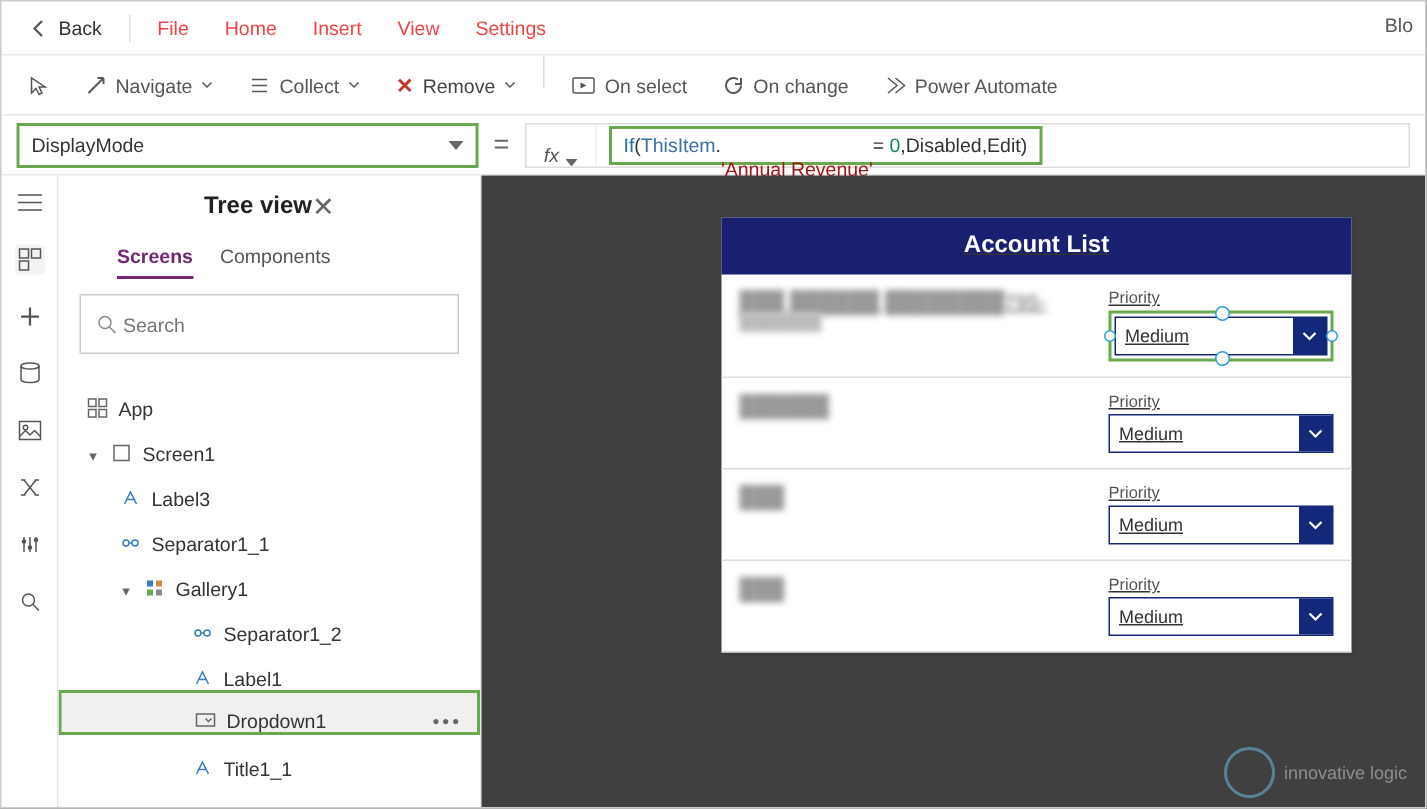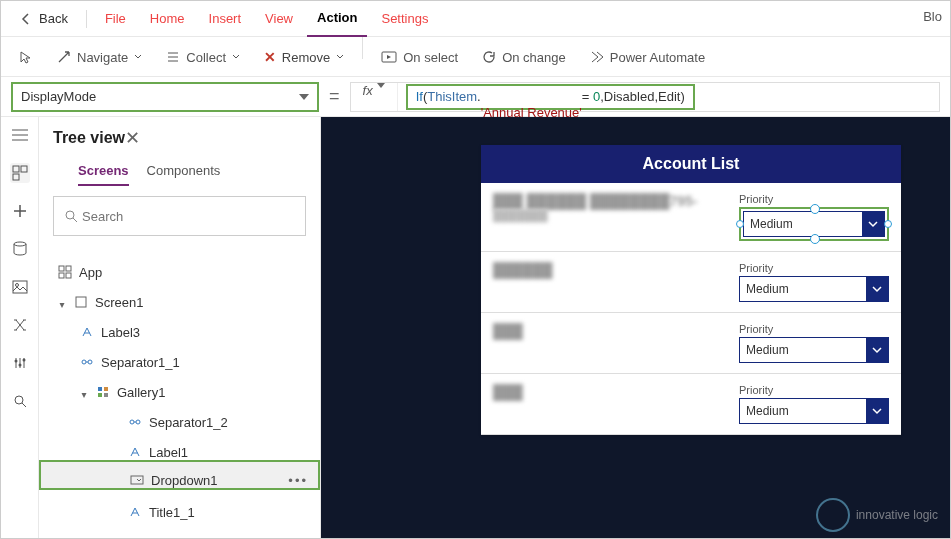--- a/index.html
+++ b/index.html
@@ -13,50 +13,50 @@
 .ribbon { height: 40px; display:flex; align-items:flex-start; padding:0 8px; gap:4px; border-bottom:1px solid #e8e8e8; }
 .ribbon .rbitem { display:flex; align-items:center; gap:6px; padding:0 10px; color:#555; cursor:pointer; height:40px;}
 .ribbon .rbitem.remove { color:#444; }
 .ribbon .rbitem .x { color:#c0392b; font-weight:bold; font-size:14px; }
 .ribbon .sep { width:1px; height:22px; background:#e0e0e0; margin:0 4px;}
 .formula-row { height: 40px; display:flex; align-items:center; padding:4px 10px; gap:10px; border-bottom:1px solid #e8e8e8; }
 .prop-dd { width:308px; height:30px; border:2px solid #6aa84f; display:flex; align-items:center; justify-content:space-between; padding:0 8px; background:#fff;}
 .prop-dd .caret { border-left:5px solid transparent; border-right:5px solid transparent; border-top:6px solid #666; }
 .eq { font-size:18px; color:#666; }
 .fx-bar { flex:1; height:30px; display:flex; align-items:center; border:1px solid #ddd; }
-.fx-label { padding:0 12px; font-style:italic; color:#555; display:flex; align-items:flex-start; gap:4px; border-right:1px solid #eee; height:100%;}
+.fx-label { padding:0 12px; font-style:italic; color:#555; display:flex; align-items:flex-end; gap:4px; border-right:1px solid #eee; height:100%;}
 .fx-label .caret { border-left:4px solid transparent; border-right:4px solid transparent; border-top:5px solid #666; }
 .fx-content { padding:0 8px; font-family:Consolas,monospace; font-size:13px; border:2px solid #6aa84f; height:26px; display:flex; align-items:center; margin-left:8px; }
 .fx-content .fn { color:#1a6fb0; }
 .fx-content .op { color:#3a6ea5; }
 .fx-content .str { color:#a31515;margin-top:31px; }
 .fx-content .num { color:#098658; }
 .main-area { display:flex; height: calc(539px - 36px - 40px - 40px - 2px); }
 .left-rail { width:38px; border-right:1px solid #e8e8e8; display:flex; flex-direction:column; align-items:center; padding-top:8px; gap:18px; color:#666;}
 .left-rail .icon { width:20px; height:20px; display:flex; align-items:center; justify-content:center; cursor:pointer;}
 .left-rail .icon.active { background:#f3f3f3; border-radius:3px;}
 .tree-panel { width:282px; border-right:1px solid #e8e8e8; display:flex; flex-direction:column; }
-.tree-header { display:flex; align-items:center; justify-content:flex-start; padding:10px 14px 4px 14px;}
+.tree-header { display:flex; align-items:center; justify-content:center; padding:10px 14px 4px 14px;}
 .tree-header h3 { font-size:16px; font-weight:600; color:#222;}
 .tree-header .close { font-size:18px; color:#666; cursor:pointer;}
 .tree-tabs { display:flex; gap:18px; padding:4px 14px 0 14px; }
 .tree-tabs .tab { padding:6px 0; color:#555; cursor:pointer;}
 .tree-tabs .tab.active { color:#742774; border-bottom:2px solid #742774; font-weight:600;margin-left:25px;}
 .search-box { margin:10px 14px; height:40px; border:1px solid #ccc; display:flex; align-items:center; padding:0 10px; gap:4px;}
 .search-box input { border:none; outline:none; flex:1; font-size:13px; }
 .tree-list { flex:1; overflow:auto; padding:4px 0;}
 .tree-item { display:flex; align-items:flex-end; height:30px; padding-left:14px; gap:6px; cursor:pointer; position:relative;}
 .tree-item.lvl1 { padding-left:18px;}
 .tree-item.lvl2 { padding-left:40px;}
 .tree-item.lvl4 { padding-left:88px;}
 .tree-item.selected { background:#f0f0f0; border:2px solid #6aa84f; }
 .tree-item .chev { width:10px; text-align:center; color:#666; font-size:10px;}
 .tree-item .icon-sm { width:16px; height:16px; display:flex; align-items:center; justify-content:center; color:#666;}
 .tree-item .more { position:absolute; right:10px; color:#666; letter-spacing:2px;}
-.canvas { flex:1; background:#0f172a; padding:28px 0 0 160px; overflow:hidden; position:relative;}
+.canvas { flex:1; background:#404040; padding:28px 0 0 160px; overflow:hidden; position:relative;text-decoration:underline;}
 .app-card { width:420px; background:#fff; box-shadow:0 1px 3px rgba(0,0,0,.15); }
 .app-header { background:#18206f; color:#fff; text-align:center; font-weight:600; padding:10px; font-size:16px;}
 .row { display:flex; border-bottom:1px solid #ddd; padding:10px 12px; align-items:flex-start;}
 .row .left { flex:1; }
 .row .left .title { color:#999; font-weight:600; filter:blur(2px); font-size:14px;}
 .row .left .sub { color:#bbb; font-size:11px; filter:blur(2px);}
 .row .right { width:150px; }
 .row .right .plabel { font-size:11px; color:#555; margin-bottom:2px;}
 .dd-wrap { position:relative; }
 .dd { width:100%; height:26px; border:1px solid #14287a; display:flex; align-items:center; justify-content:space-between; padding:0 6px; font-size:12px; background:#fff;}
@@ -81,21 +81,20 @@
           <path d="M9 2 L4 7 L9 12" stroke="#555" stroke-width="1.5" fill="none"></path>
         </svg>
     </span>
     <span>Back</span>
   </div>
   <div class="divider"></div>
   <div class="item">File</div>
   <div class="item">Home</div>
   <div class="item">Insert</div>
   <div class="item">View</div>
-  <div class="item active">Action</div>
   <div class="item">Settings</div>
   <div class="top-right">Blo</div>
 </div>
 
 <div class="ribbon">
   <div class="rbitem">
     <svg width="14" height="14" viewBox="0 0 14 14">
         <path d="M2 2 L2 12 L5 9 L7 13 L9 12 L7 8 L11 8 Z" fill="none" stroke="#555"></path>
       </svg>
   </div>

